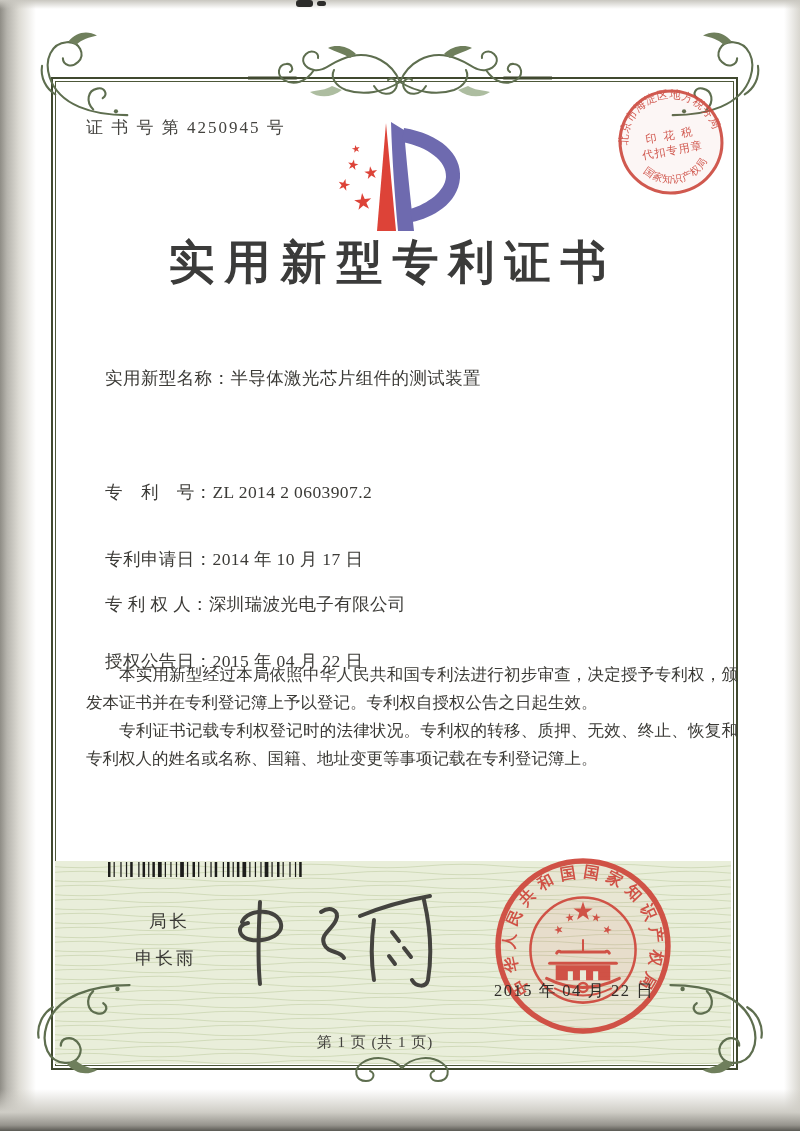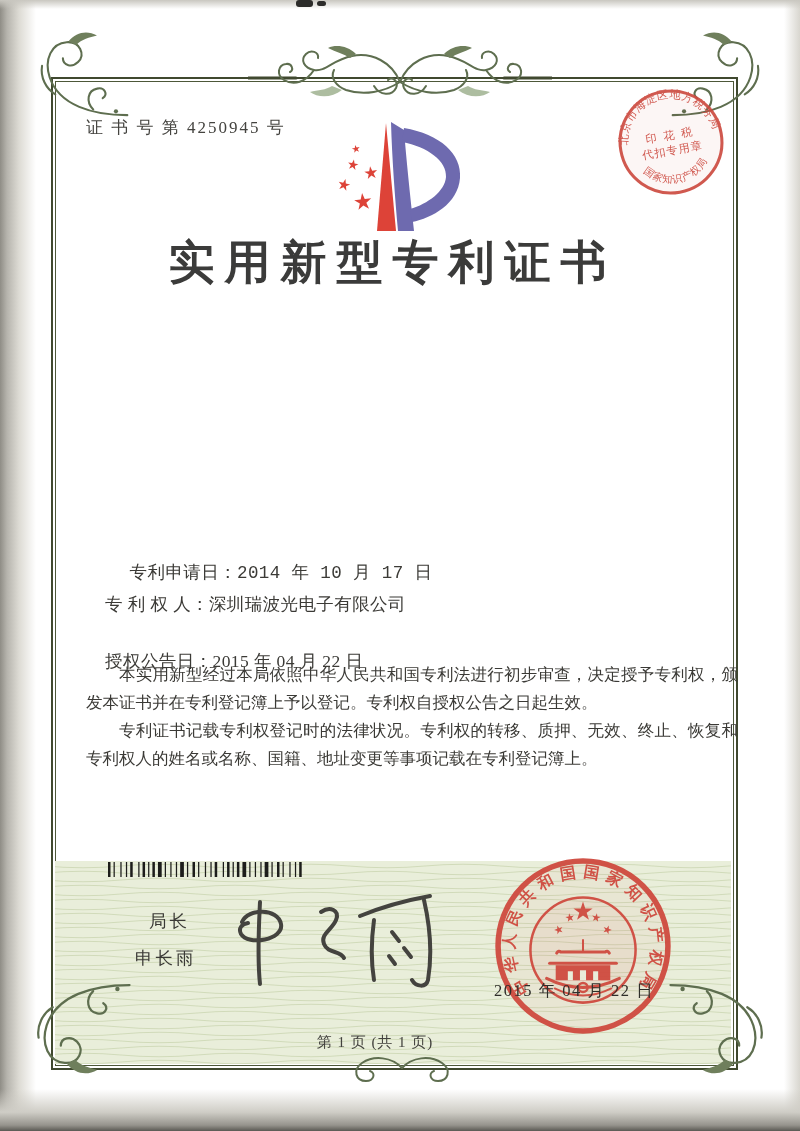--- a/index.html
+++ b/index.html
@@ -172,21 +172,27 @@
       <text x="55" y="52" font-size="11" text-anchor="middle" letter-spacing="2">印 花 税</text>
       <text x="55" y="67" font-size="11" text-anchor="middle" letter-spacing="1">代扣专用章</text>
       <text font-size="10" letter-spacing="0.5">
         <textPath href="#tp-bot" startOffset="50%" text-anchor="middle">国家知识产权局</textPath>
       </text>
     </g>
   </svg>
 
   <div class="title">实用新型专利证书</div>
 
-  <div class="field" style="top:540px;font-family:Liberation Mono, monospace;">
+  <div class="field" style="top:345px;">
+    <span class="flabel">实用新型名称：</span><span>半导体激光芯片组件的测试装置</span>
+  </div>
+  <div class="field" style="top:459px;">
+    <span class="flabel">专　利　号：</span><span>ZL 2014 2 0603907.2</span>
+  </div>
+  <div class="field" style="top:526px;">
     <span class="flabel">专利申请日：</span><span>2014 年 10 月 17 日</span>
   </div>
   <div class="field" style="top:571px;">
     <span class="flabel">专 利 权 人：</span><span>深圳瑞波光电子有限公司</span>
   </div>
   <div class="field" style="top:628px;">
     <span class="flabel">授权公告日：</span><span>2015 年 04 月 22 日</span>
   </div>
 
   <div class="paras">

